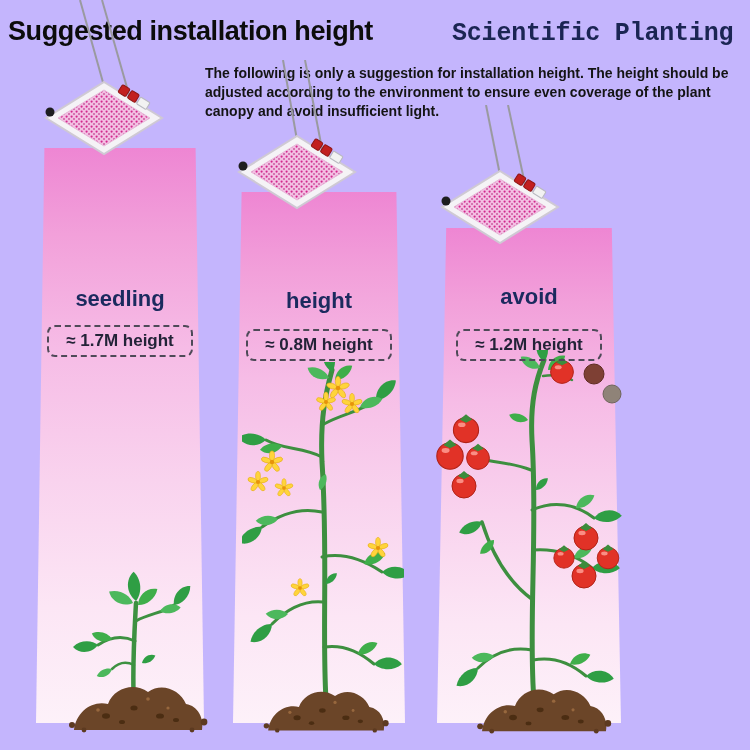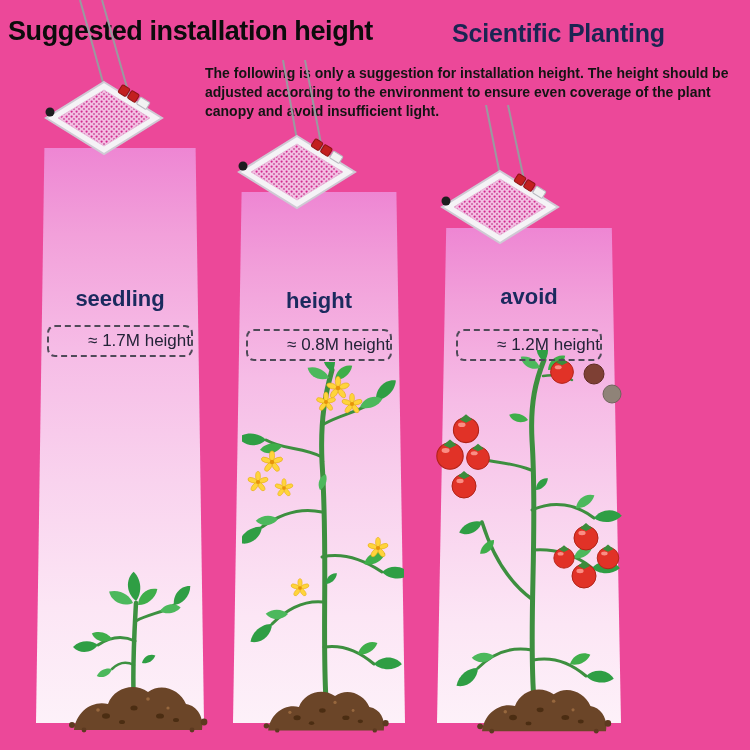--- a/index.html
+++ b/index.html
@@ -1,33 +1,33 @@
 <!DOCTYPE html>
 <html><head>
 <meta charset="utf-8">
 <style>
   * { box-sizing: border-box; }
   html, body { margin: 0; padding: 0; background: #ffffff; }
   #canvas {
     position: relative;
     width: 750px;
     height: 750px;
-    background: #ec4899;
+    background: #c4b5fd;
     overflow: hidden;
     font-family: "Liberation Sans", "DejaVu Sans", sans-serif;
   }
   .title {
     position: absolute; left: 8px; top: 16px;
     font-size: 27px; font-weight: 800; letter-spacing: -0.4px;
     color: #0c0c0c; white-space: nowrap;
   }
   .subtitle {
     position: absolute; left: 452px; top: 19px;
     font-size: 25px; font-weight: 800; letter-spacing: -0.2px;
-    color: #1b2553; white-space: nowrap;
+    color: #1b2553; white-space: nowrap; font-family: Liberation Mono, monospace;
   }
   .description {
     position: absolute; left: 205px; top: 64px; width: 542px;
     font-size: 14px; line-height: 19px; font-weight: 700; color: #141414;
   }
   .beam {
     position: absolute; z-index: 1;
     background: linear-gradient(180deg,
       #ee86d3 0%, #f2a0da 15%, #f6bce6 35%,
       #f9d3ee 58%, #fce6f5 80%, #fdf1f9 100%);
@@ -43,22 +43,22 @@
   .stage-label {
     position: absolute; z-index: 5; text-align: center;
     font-size: 22px; font-weight: 700; color: #1b2a5e;
   }
   .label-1 { left: 36px;  top: 286px; width: 168px; }
   .label-2 { left: 233px; top: 288px; width: 172px; }
   .label-3 { left: 437px; top: 284px; width: 184px; }
   .height-box {
     position: absolute; z-index: 5;
     border: 2px dashed #4e4a58; border-radius: 8px;
-    padding: 4px 0; text-align: right;
-    font-size: 17px; font-weight: 400; color: #232338;
+    padding: 4px 0; text-align: center;
+    font-size: 17px; font-weight: 700; color: #232338;
   }
   .box-1 { left: 47px;  top: 325px; width: 146px; }
   .box-2 { left: 246px; top: 329px; width: 146px; }
   .box-3 { left: 456px; top: 329px; width: 146px; }
   .plant { position: absolute; z-index: 3; }
   .plant-1 { left: 72px;  top: 545px; width: 125px; height: 160px; }
   .plant-2 { left: 242px; top: 362px; width: 162px; height: 340px; }
   .plant-3 { left: 436px; top: 350px; width: 190px; height: 352px; }
   .soil { position: absolute; z-index: 4; }
   .soil-1 { left: 68px;  top: 672px; width: 140px; height: 62px; }

